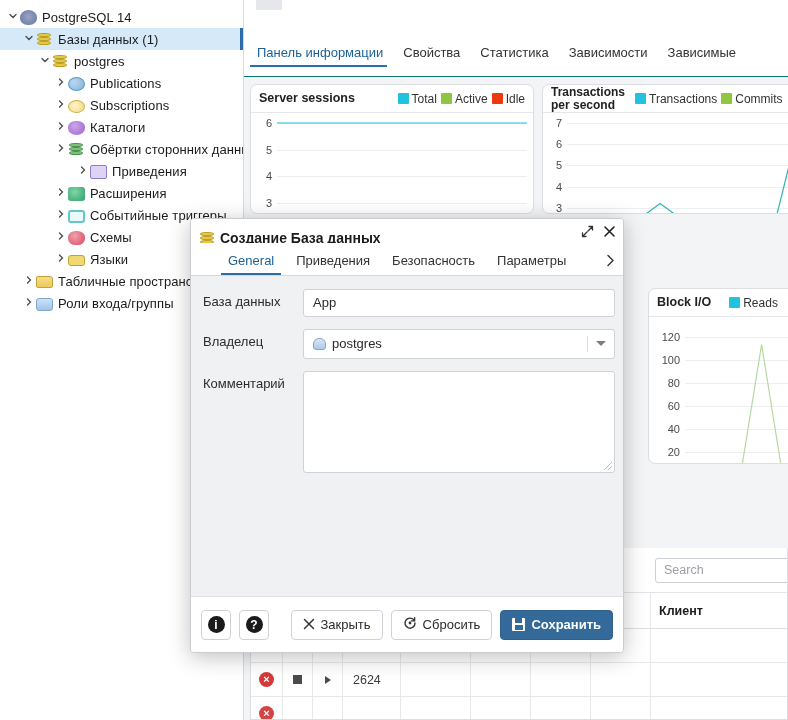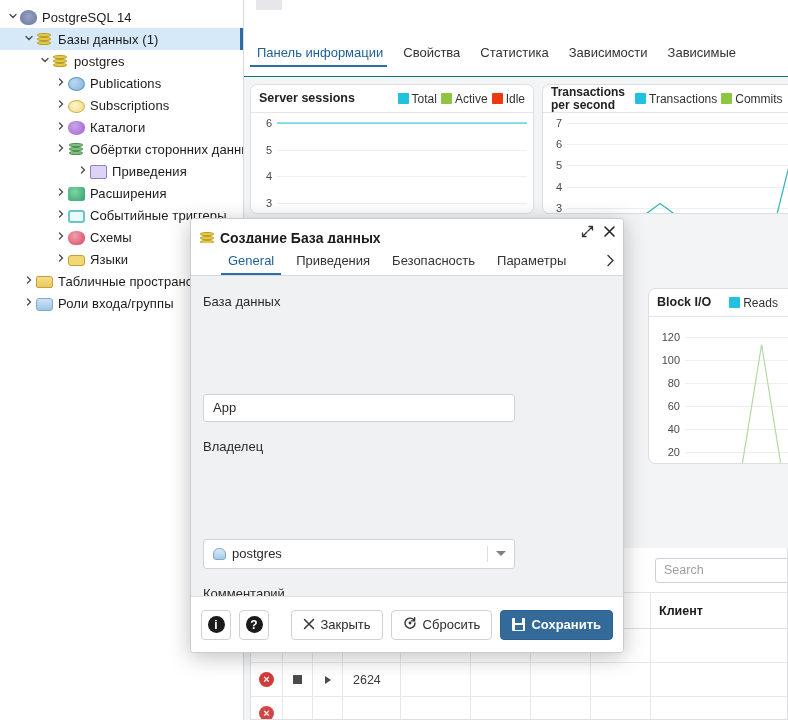--- a/index.html
+++ b/index.html
@@ -361,21 +361,21 @@
   #dtab-more {
     position: absolute; right: 8px; bottom: 5px;
     font-size: 13px; color: #3a3a3a;
   }
   #dlg-body {
     position: absolute; left: 0; top: 58px; right: 0; bottom: 56px;
     background: #f0f1f3;
     padding: 12px 10px 0 12px;
     box-sizing: border-box;
   }
-  .frow { display: flex; margin-bottom: 10px; flex-direction: column; }
+  .frow { display: flex; margin-bottom: 10px; }
   .flabel {
     width: 100px;
     flex: 0 0 100px;
     font-size: 13px;
     color: #2b2b2b;
     padding-top: 5px;
     line-height: 15px;
     word-break: break-word;
   }
   .fctrl { flex: 1; position: relative; }

